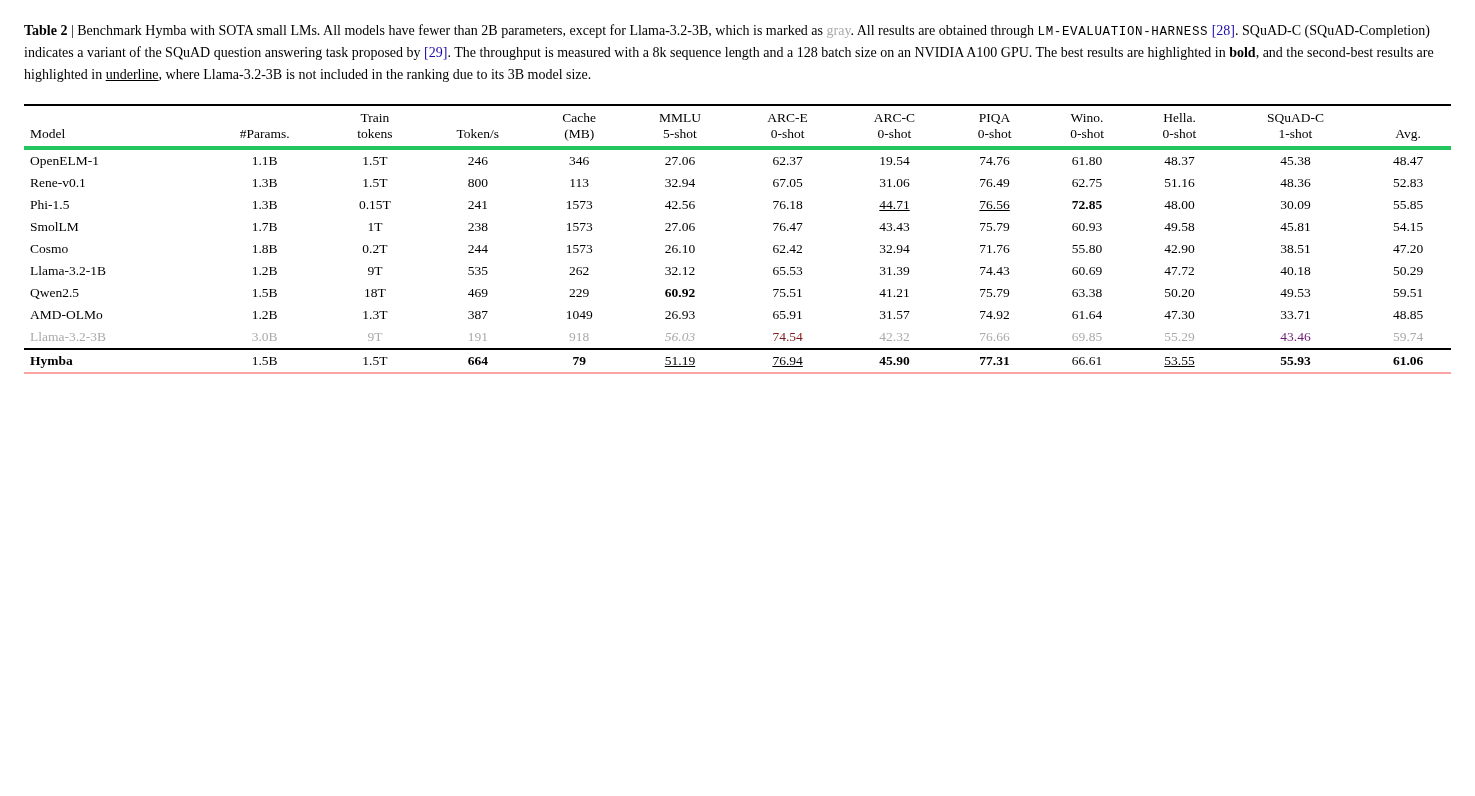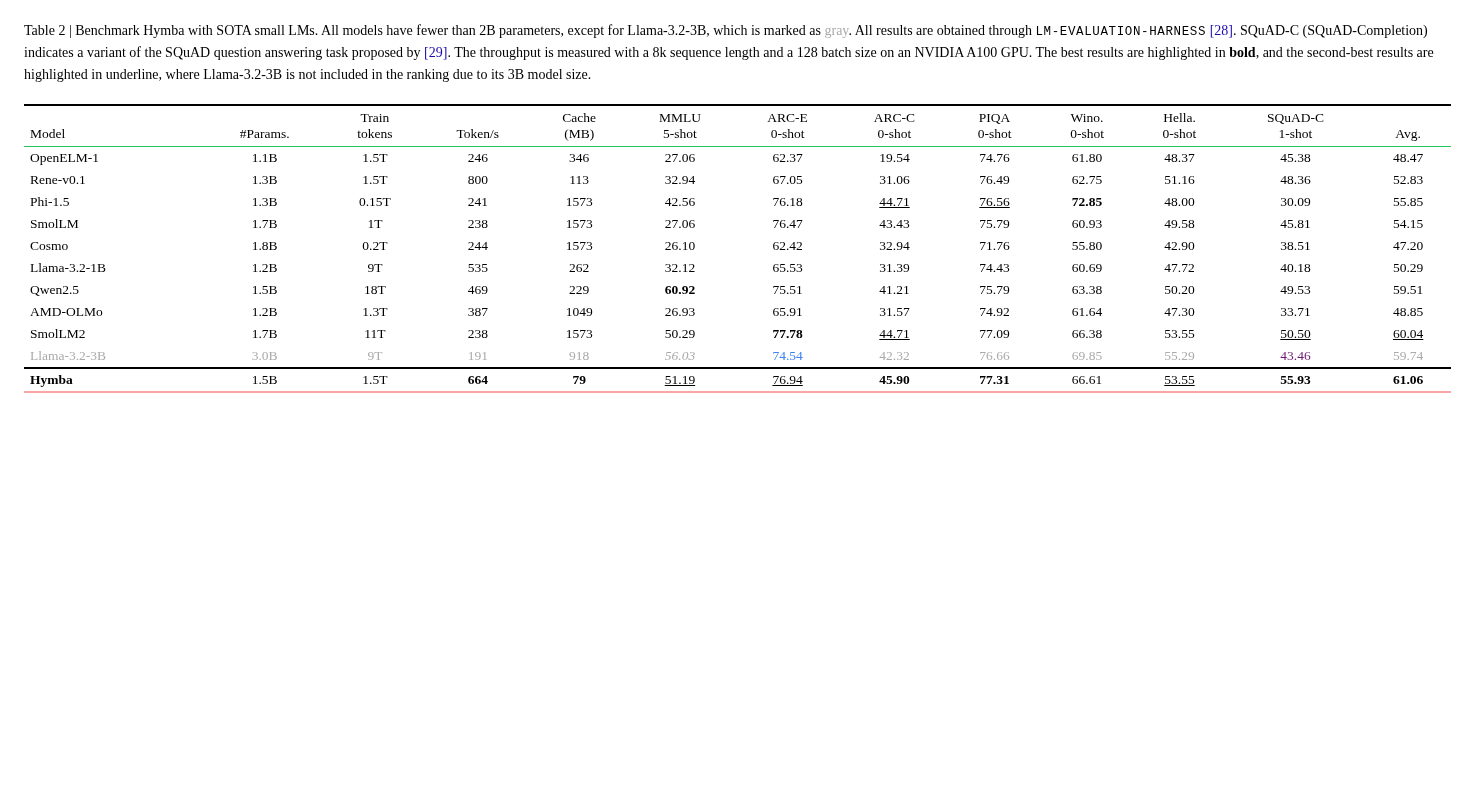--- a/index.html
+++ b/index.html
@@ -12,51 +12,52 @@
       width: 1475px;
       min-height: 796px;
     }
     .caption {
       font-size: 14px;
       line-height: 1.55;
       margin-bottom: 18px;
       max-width: 1420px;
     }
     .caption .table-label {
-      font-weight: normal;
+      font-weight: bold;
     }
     .caption .gray-text {
       color: #aaa;
     }
     .caption .monospace {
       font-family: 'Courier New', Courier, monospace;
       font-size: 12.5px;
       letter-spacing: 0.05em;
     }
     .caption .bold {
       font-weight: bold;
     }
     .caption .underline {
+      text-decoration: underline;
     }
     .caption a {
       color: #1a0dab;
       text-decoration: none;
     }
     table {
       width: 100%;
       border-collapse: collapse;
       font-size: 13.5px;
     }
     thead tr.header-row th {
       font-weight: normal;
       text-align: center;
       padding: 4px 6px;
       vertical-align: bottom;
       border-top: 2px solid #000;
-      border-bottom: 1px solid #22c55e;
+      border-bottom: 4px solid #22c55e;
     }
     thead tr.header-row th:first-child {
       text-align: left;
     }
     tbody tr td {
       text-align: center;
       padding: 3px 6px;
       vertical-align: middle;
     }
     tbody tr td:first-child {
@@ -210,43 +211,28 @@
         <td>1049</td>
         <td>26.93</td>
         <td>65.91</td>
         <td>31.57</td>
         <td>74.92</td>
         <td>61.64</td>
         <td>47.30</td>
         <td>33.71</td>
         <td>48.85</td>
       </tr>
-      <tr>
-        <td>SmolLM2</td>
-        <td>1.7B</td>
-        <td>11T</td>
-        <td>238</td>
-        <td>1573</td>
-        <td>50.29</td>
-        <td><strong>77.78</strong></td>
-        <td><u>44.71</u></td>
-        <td>77.09</td>
-        <td>66.38</td>
-        <td>53.55</td>
-        <td><u>50.50</u></td>
-        <td><u>60.04</u></td>
-      </tr>
       <tr class="gray-row">
         <td style="color: rgb(170, 170, 170);">Llama-3.2-3B</td>
         <td style="color: rgb(170, 170, 170);">3.0B</td>
         <td style="color: rgb(170, 170, 170);">9T</td>
         <td style="color: rgb(170, 170, 170);">191</td>
         <td style="color: rgb(170, 170, 170);">918</td>
         <td style="color: rgb(170, 170, 170); font-style: italic;">56.03</td>
-        <td style="color: #3b82f6;">74.54</td>
+        <td style="color: #7f1d1d;">74.54</td>
         <td style="color: rgb(170, 170, 170);">42.32</td>
         <td style="color: rgb(170, 170, 170);">76.66</td>
         <td style="color: rgb(170, 170, 170); margin-top: 26px;">69.85</td>
         <td style="color: rgb(170, 170, 170);">55.29</td>
         <td style="color: #701a75;">43.46</td>
         <td style="color: rgb(170, 170, 170);">59.74</td>
       </tr>
       <tr class="hymba-row">
         <td class="hymba-model">Hymba</td>
         <td>1.5B</td>

